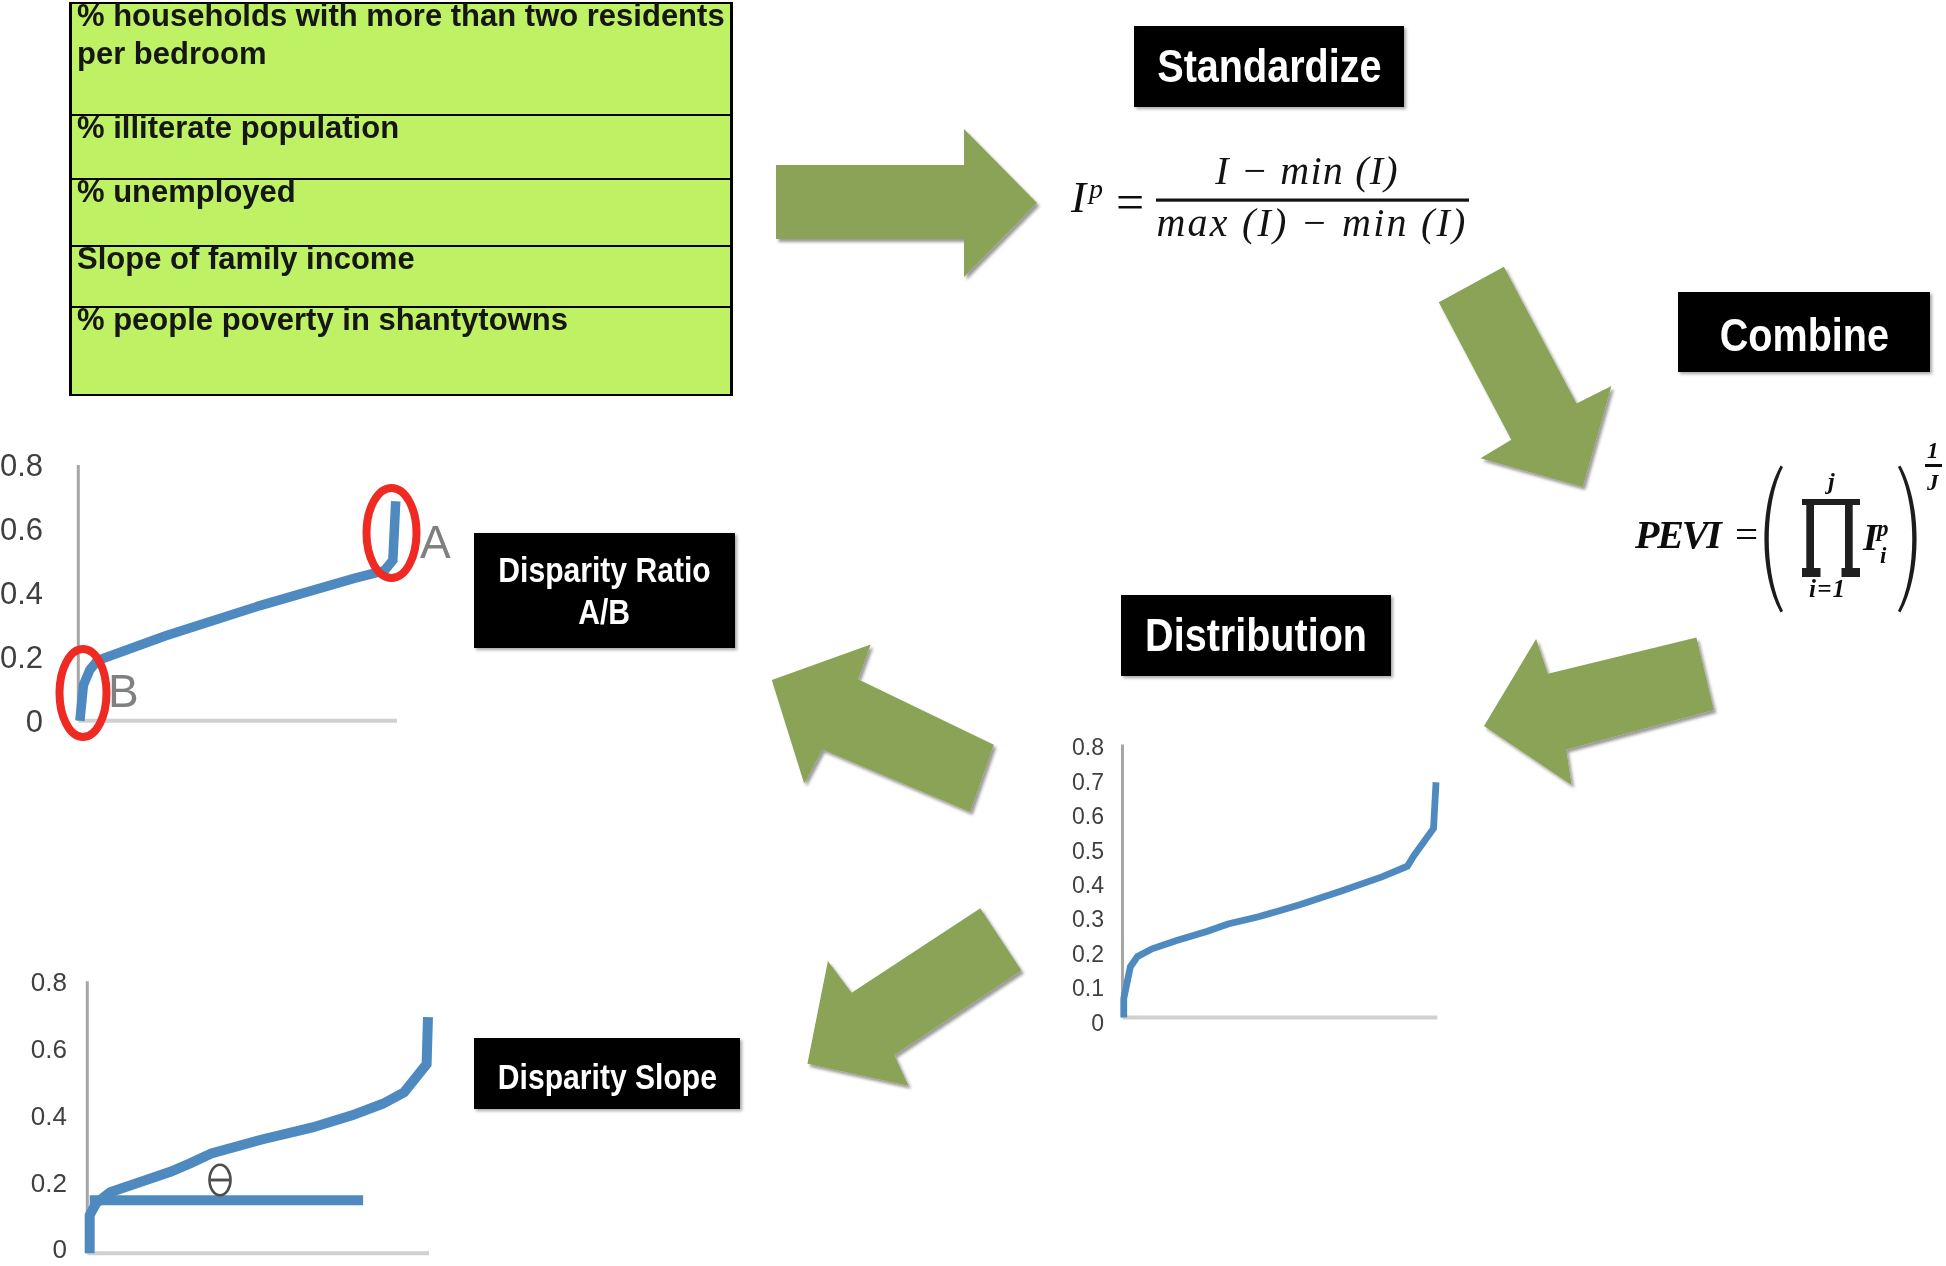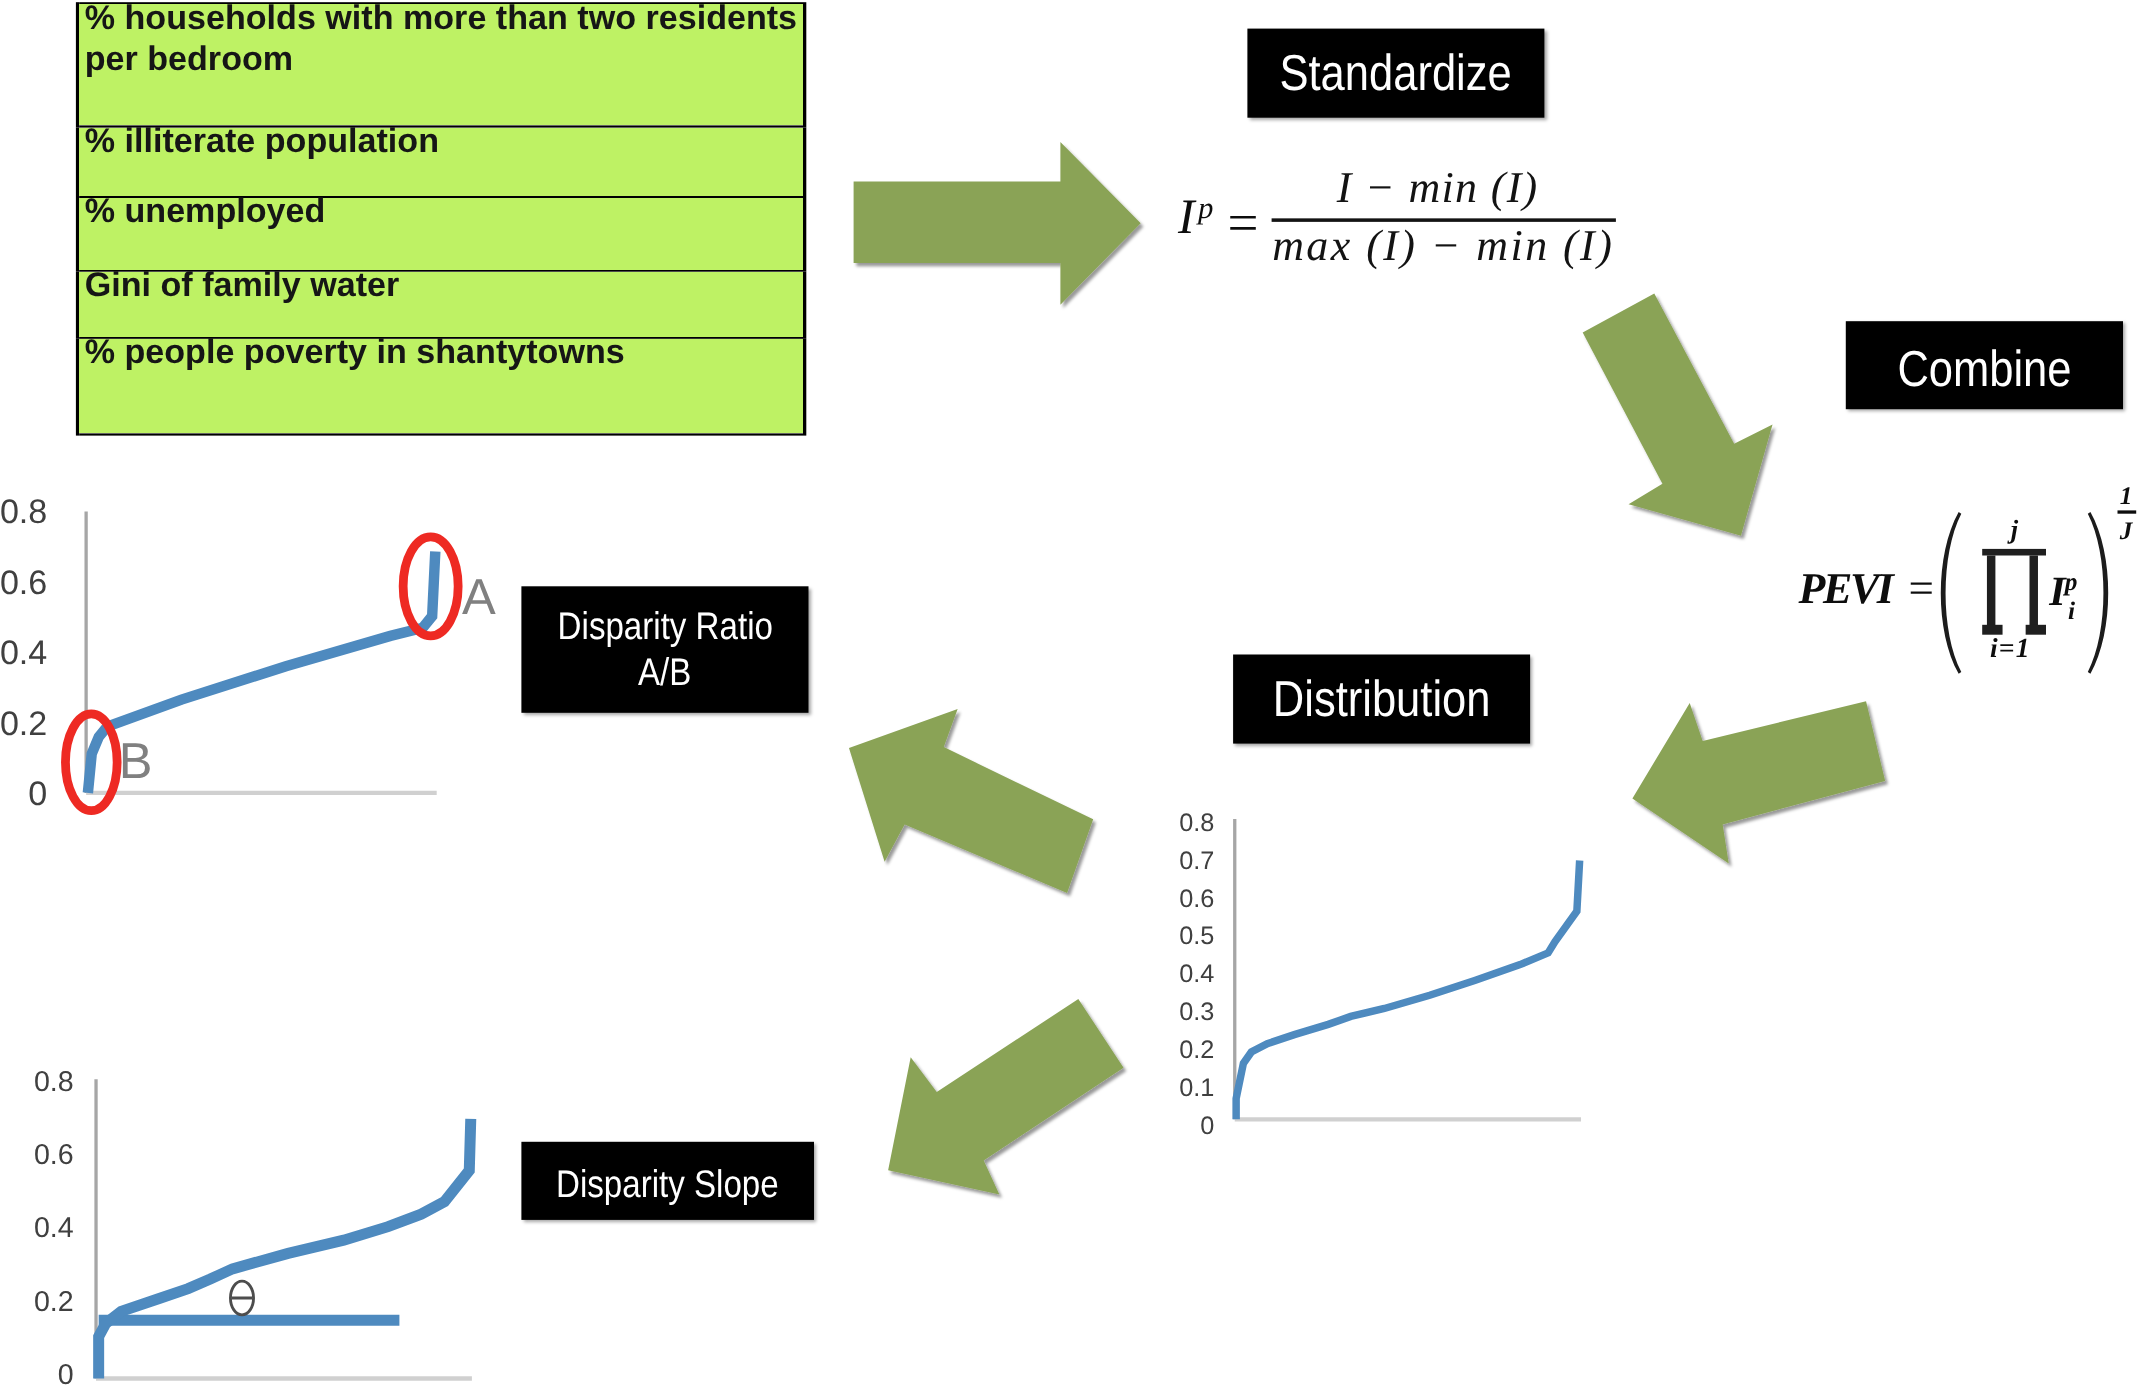--- a/index.html
+++ b/index.html
@@ -20,21 +20,21 @@
       letter-spacing:0px;white-space:nowrap;
       position:relative;
   }
   #indicator-table td > span{
       position:absolute;left:5px;top:-7px;display:block;white-space:nowrap;
   }
   #indicator-table td.wrap > span{white-space:normal;width:700px;}
   #indicator-table td.wrap{white-space:normal;}
 
   
-  .tag{background:#000000;color:#ffffff;font-weight:normal;
+  .tag{background:#000000;color:#ffffff;font-weight:bold;
        font-family:"Liberation Sans",sans-serif;
        display:flex;align-items:center;justify-content:center;
        text-align:center;line-height:1.12;box-sizing:border-box;
        box-shadow:2px 2px 3px rgba(0,0,0,0.35);}
   .tag > span{display:inline-block;transform:scaleX(0.86);transform-origin:center;}
 
   
   .formula{font-family:"Liberation Serif",serif;color:#0d0d0d;}
 
   
@@ -57,21 +57,21 @@
             <span>% illiterate population</span>
           </td>
     </tr>
     <tr>
       <td style="height:41px">
             <span>% unemployed</span>
           </td>
     </tr>
     <tr>
       <td style="height:35px">
-            <span>Gini of family water</span>
+            <span>Slope of family income</span>
           </td>
     </tr>
     <tr>
       <td style="height:62px">
             <span>% people poverty in shantytowns</span>
           </td>
     </tr>
   </tbody>
     </table>
 

